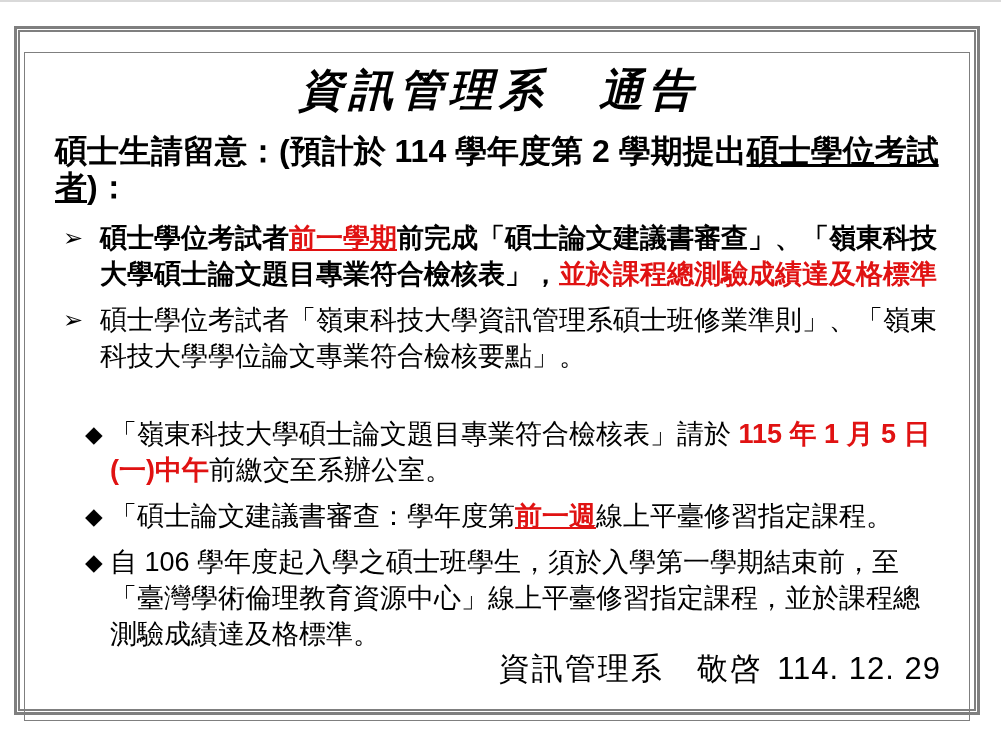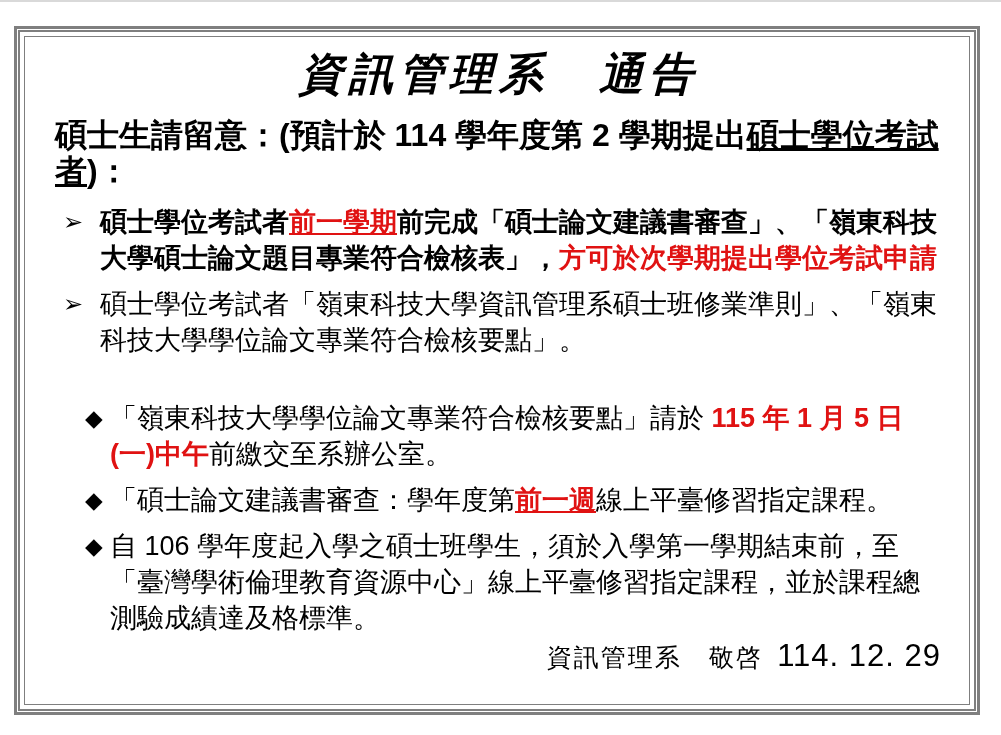--- a/index.html
+++ b/index.html
@@ -31,20 +31,21 @@
   .frame-mid{
     box-sizing:border-box;height:100%;
     border:2px solid var(--frame);
     padding:4px;
   }
   .frame-inner{
     box-sizing:border-box;height:100%;
     border:1px solid var(--frame);
     position:relative;
     padding:10px 26px 0 30px;
+    margin-top:16px;
   }
   .title{
     margin:2px 0 0 0;
     text-align:center;
     font-family:"DejaVu Serif",serif;
     font-style:italic;
     font-weight:bold;
     font-size:44px;
     line-height:1.15;
     letter-spacing:6px;
@@ -78,21 +79,21 @@
   .r{color:var(--red);text-align:right;}
   .b{font-weight:bold;}
   .u{text-decoration:underline;}
   .footer{
     position:absolute;
     right:28px;bottom:30px;
     white-space:nowrap;
   }
   .signer{
     font-family:Liberation Sans, sans-serif;
-    font-size:25px;
+    font-size:31px;
     letter-spacing:2px;
   }
   .date{
     font-size:31px;
     margin-left:10px;
     letter-spacing:1px;
   }
 </style>
 </head>
 <body>
@@ -103,32 +104,32 @@
   <div class="frame-mid">
     <div class="frame-inner">
 
       <h1 class="title">資訊管理系　通告</h1>
 
       <p class="heading"><span>碩士生請留意：(預計於 114 學年度第 2 學期提出</span><span class="u">碩士學位考試者</span><span>)：</span></p>
 
       <div class="arrow-list">
         <div class="item bold">
           <span class="marker">➢</span>
-          <span class="text"><span>碩士學位考試者</span><span class="r u">前一學期</span><span>前完成「碩士論文建議書審查」、「嶺東科技大學碩士論文題目專業符合檢核表」，</span><span class="r">方可於次學期提出學位考試申請</span></span>
+          <span class="text"><span>碩士學位考試者</span><span class="r u">前一學期</span><span>前完成「碩士論文建議書審查」、「嶺東科技大學碩士論文題目專業符合檢核表」，</span><span class="r">並於課程總測驗成績達及格標準</span></span>
         </div>
         <div class="item">
           <span class="marker">➢</span>
           <span class="text"><span>碩士學位考試者「嶺東科技大學資訊管理系碩士班修業準則」、「嶺東科技大學學位論文專業符合檢核要點」。</span></span>
         </div>
       </div>
 
       <div class="diamond-list">
         <div class="item">
           <span class="marker">◆</span>
-          <span class="text"><span>「嶺東科技大學學位論文專業符合檢核要點」請於 </span><span class="r b">115 年 1 月 5 日(一)中午</span><span>前繳交至系辦公室。</span></span>
+          <span class="text"><span>「嶺東科技大學碩士論文題目專業符合檢核表」請於 </span><span class="r b">115 年 1 月 5 日(一)中午</span><span>前繳交至系辦公室。</span></span>
         </div>
         <div class="item">
           <span class="marker">◆</span>
           <span class="text"><span>「碩士論文建議書審查：學年度第</span><span class="r b u">前一週</span><span>線上平臺修習指定課程。</span></span>
         </div>
         <div class="item">
           <span class="marker">◆</span>
           <span class="text"><span>自 106 學年度起入學之碩士班學生，須於入學第一學期結束前，至「臺灣學術倫理教育資源中心」線上平臺修習指定課程，並於課程總測驗成績達及格標準。</span></span>
         </div>
       </div>

